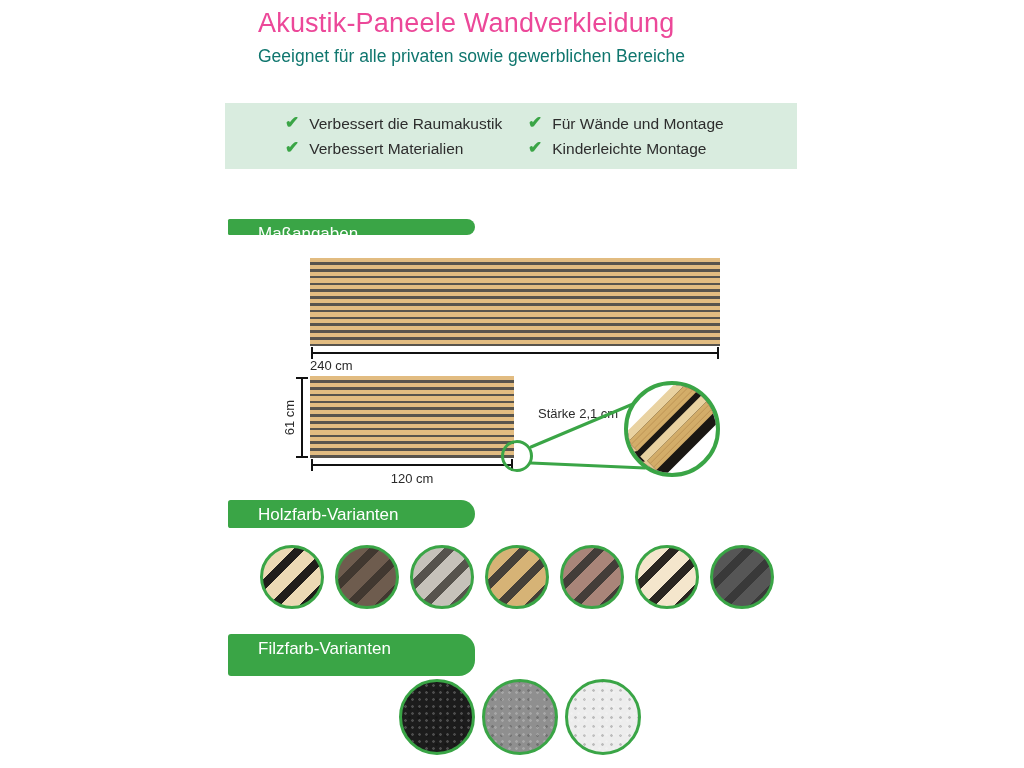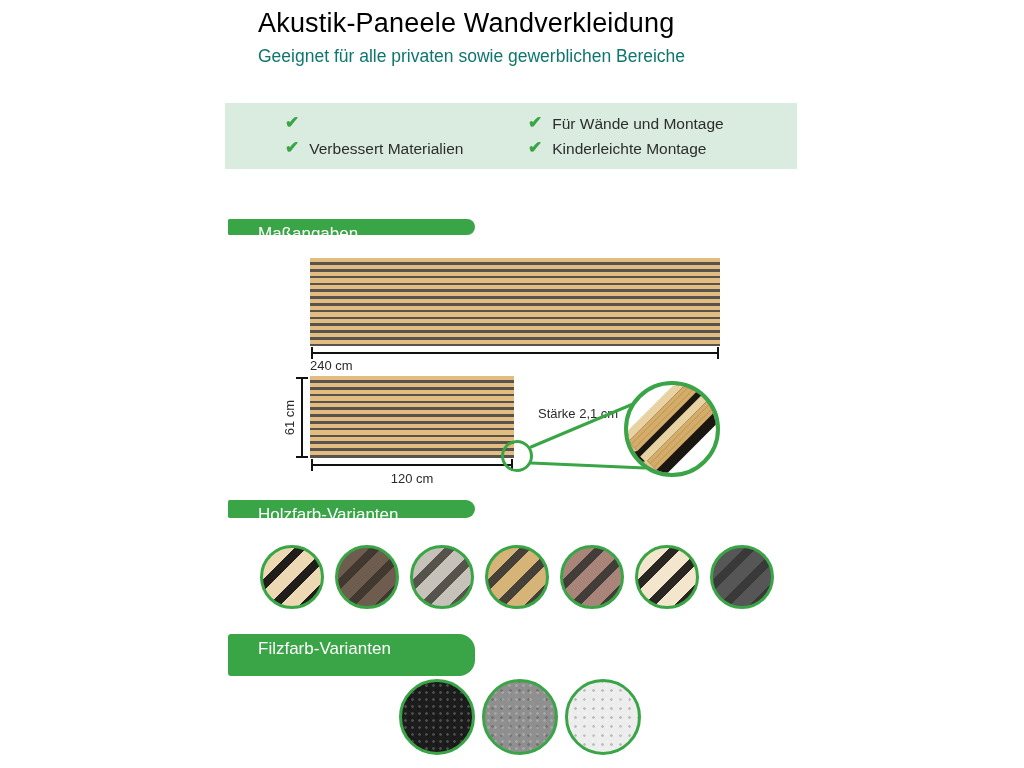--- a/index.html
+++ b/index.html
@@ -9,21 +9,21 @@
     background:#ffffff;
     position:relative;
     overflow:hidden;
     color:#212121;
   }
   .abs { position:absolute; }
 
   
   .page-title {
     left:258px; top:6px;
-    font-size:27px; line-height:34px; font-weight:500; color:#000000;
+    font-size:27px; line-height:34px; font-weight:500; color:#ec4899;
     letter-spacing:.2px;
   }
   .page-subtitle {
     left:258px; top:45px;
     font-size:17.5px; line-height:22px; font-weight:400; color:#0f766e;
   }
 
   
   .features-box {
     left:225px; top:103px; width:572px; height:66px;
@@ -43,21 +43,21 @@
 
   
   .section-banner {
     left:228px; width:247px; height:16px;
     background:var(--green);
     border-radius:3px 16px 16px 3px;
     color:#ffffff; font-size:17px; font-weight:500;
     line-height:30px; padding-left:30px;
   }
   .banner-dimensions { top:219px; }
-  .banner-wood { top:500px; height:18px; line-height:29px; }
+  .banner-wood { top:500px; height:28px; line-height:29px; }
   .banner-felt { top:634px; height:42px; line-height:29px; }
 
   
   .panel {
     background:repeating-linear-gradient(
       to bottom,
       var(--wood) 0px, var(--wood) 4.2px,
       var(--groove) 4.2px, var(--groove) 6.8px);
   }
   .panel-large { left:310px; top:258px; width:410px; height:88px; }
@@ -130,20 +130,21 @@
 </style>
 </head>
 <body>
 
 <h1 class="abs page-title">Akustik-Paneele Wandverkleidung</h1>
 <div class="abs page-subtitle">Geeignet für alle privaten sowie gewerblichen Bereiche</div>
 
 <div class="abs features-box">
   <div class="feature-item">
     <span class="check-icon">✔</span>
+    <span class="feature-label">Verbessert die Raumakustik</span>
   </div>
   <div class="feature-item">
     <span class="check-icon">✔</span>
     <span class="feature-label">Für Wände und Montage</span>
   </div>
   <div class="feature-item">
     <span class="check-icon">✔</span>
     <span class="feature-label">Verbessert Materialien</span>
   </div>
   <div class="feature-item">

